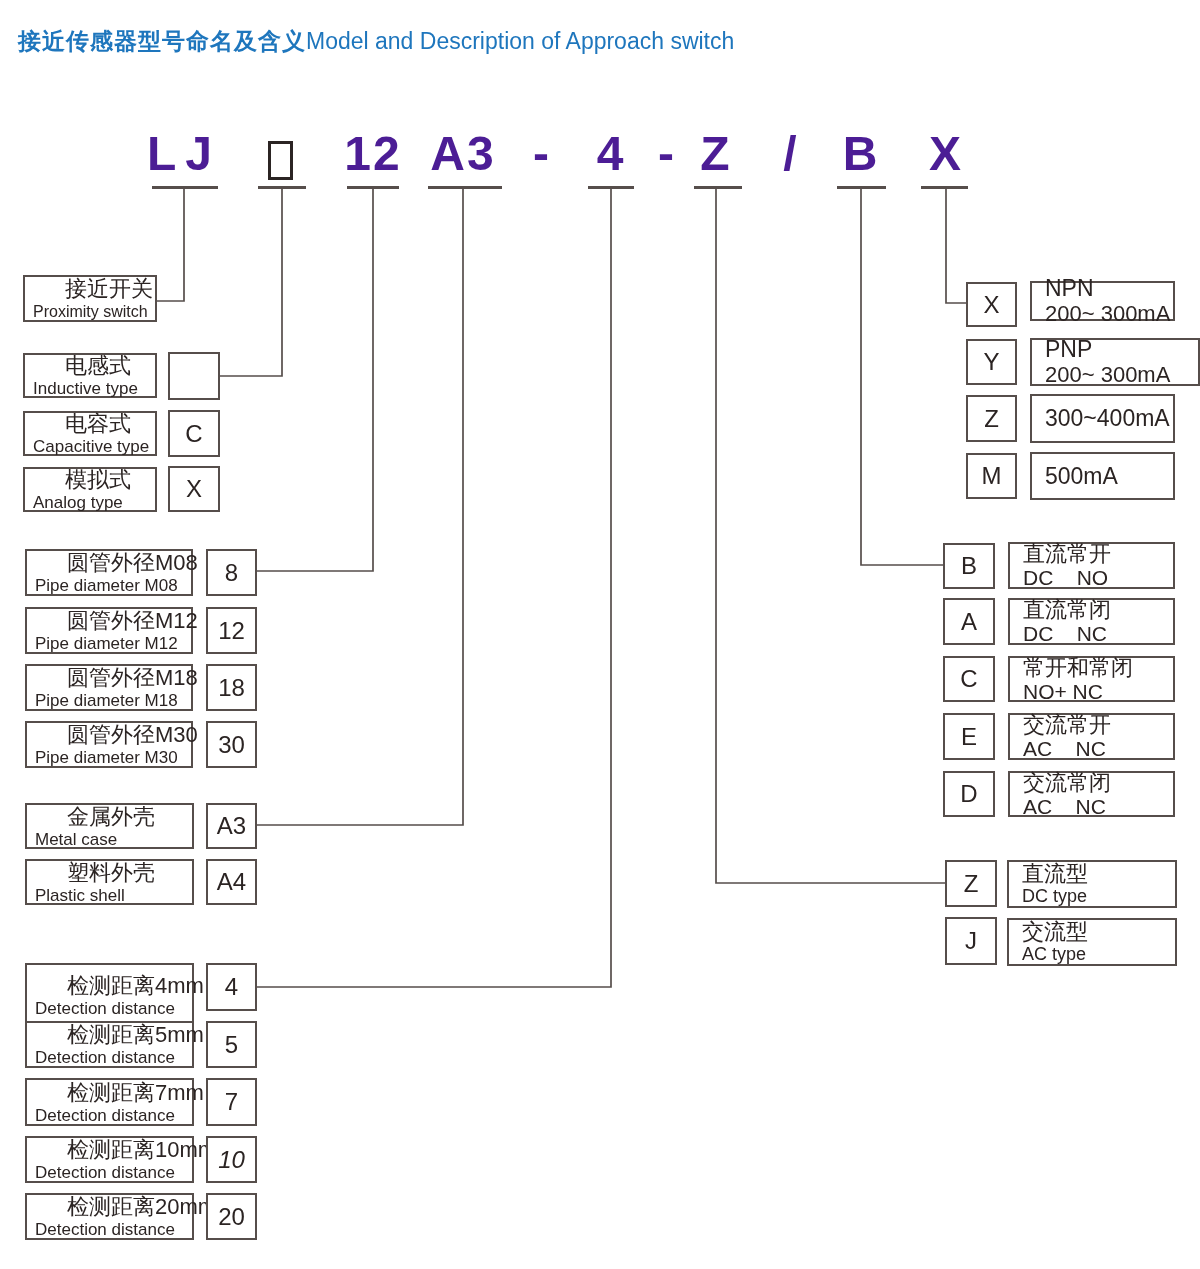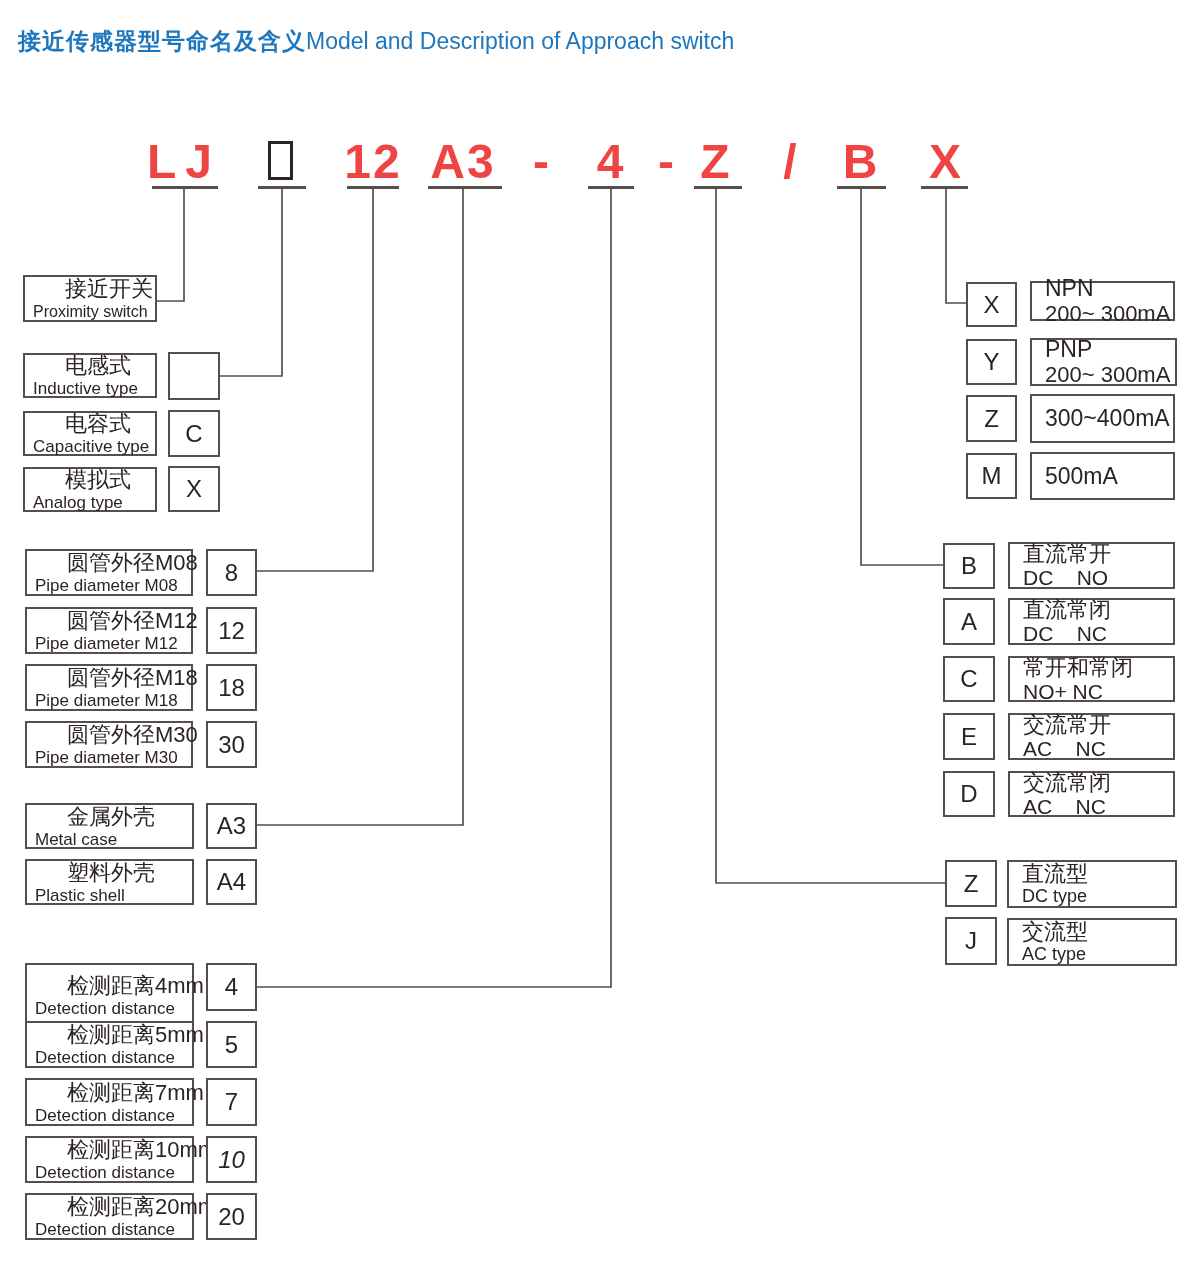--- a/index.html
+++ b/index.html
@@ -6,22 +6,22 @@
   body{width:1200px;height:1269px;position:relative;overflow:hidden;
        font-family:"Liberation Sans","DejaVu Sans",sans-serif;color:#2b2423;}
   .page{position:absolute;left:0;top:0;width:1200px;height:1269px;background:#fff;}
 
   
   .title{position:absolute;left:18px;top:26px;white-space:nowrap;}
   .title .zh{font-size:23px;font-weight:700;color:#1e76bd;letter-spacing:1px;}
   .title .en{font-size:23px;font-weight:400;color:#1e76bd;}
 
   
-  .code-seg{position:absolute;top:138px;transform:translateX(-50%);
-            font-size:48px;font-weight:700;line-height:1;color:#ef4444;
+  .code-seg{position:absolute;top:130px;transform:translateX(-50%);
+            font-size:48px;font-weight:700;line-height:1;color:#4c1d95;
             letter-spacing:2px;white-space:nowrap;}
   .square-glyph{position:absolute;left:268px;top:141px;width:25px;height:39px;
             border:3px solid #2b2423;box-sizing:border-box;background:#fff;}
   .tick{position:absolute;top:186px;height:3px;background:#564e4b;}
 
   
   svg.connectors{position:absolute;left:0;top:0;z-index:1;pointer-events:none;}
 
   
   .box{position:absolute;border:2px solid #564e4b;background:#fff;
@@ -204,21 +204,21 @@
       <span>X</span>
     </div>
   <div class="box dbox" style="left:1030px;top:281px;width:145px;height:40px;">
       <span class="l1">NPN</span>
       <span class="l2">200~ 300mA</span>
     </div>
 
   <div class="box cbox" style="left:966px;top:339px;width:51px;height:46px;">
       <span>Y</span>
     </div>
-  <div class="box dbox" style="left:1030px;top:338px;width:147px;height:48px;">
+  <div class="box dbox" style="left:1030px;top:338px;width:170px;height:48px;">
       <span class="l1">PNP</span>
       <span class="l2">200~ 300mA</span>
     </div>
 
   <div class="box cbox" style="left:966px;top:395px;width:51px;height:47px;">
       <span>Z</span>
     </div>
   <div class="box dbox" style="left:1030px;top:394px;width:145px;height:49px;">
       <span class="l1">300~400mA</span>
     </div>

